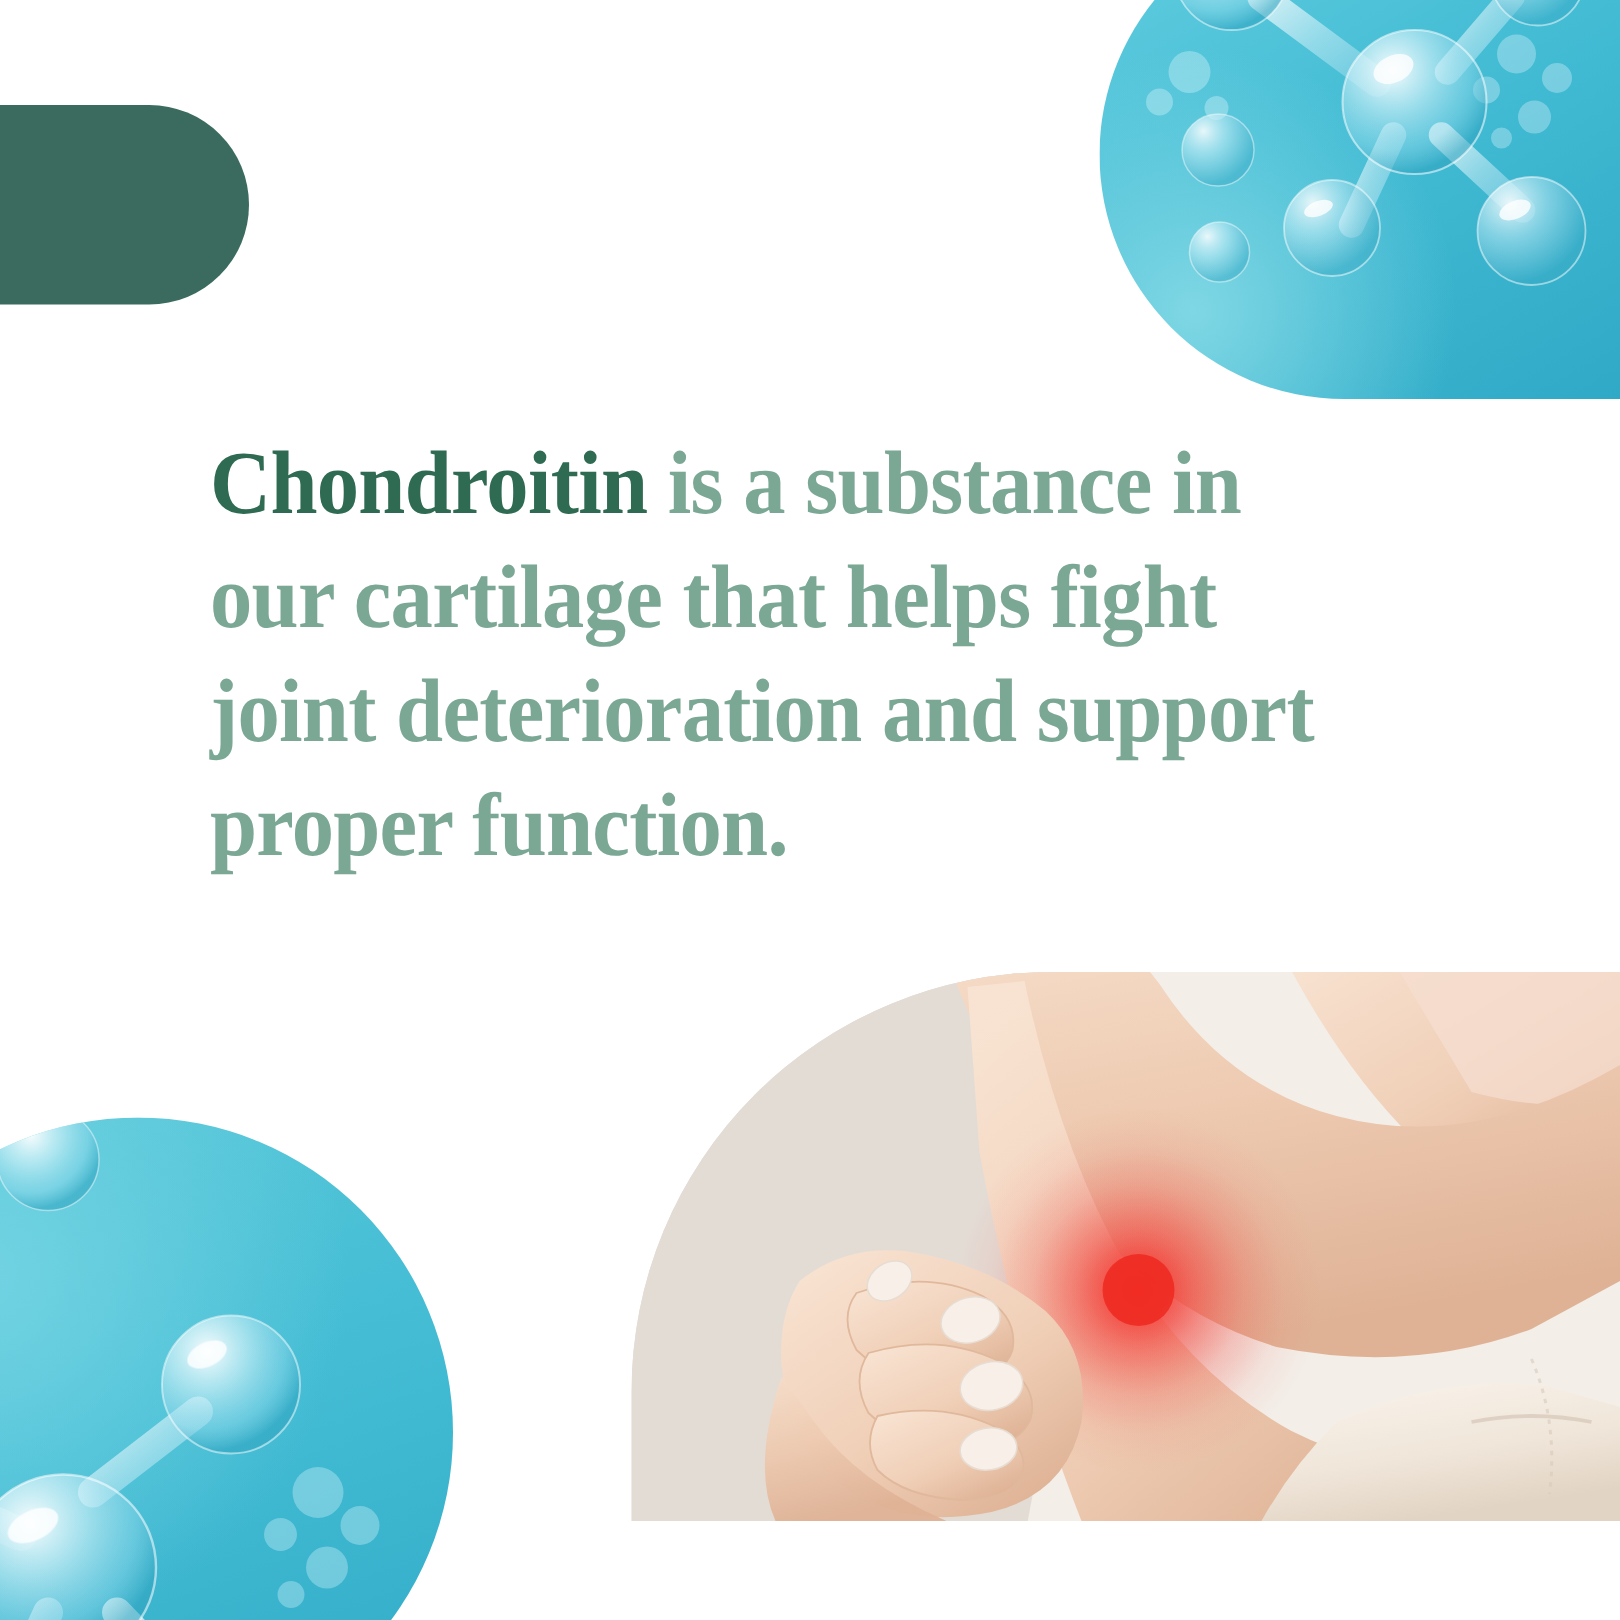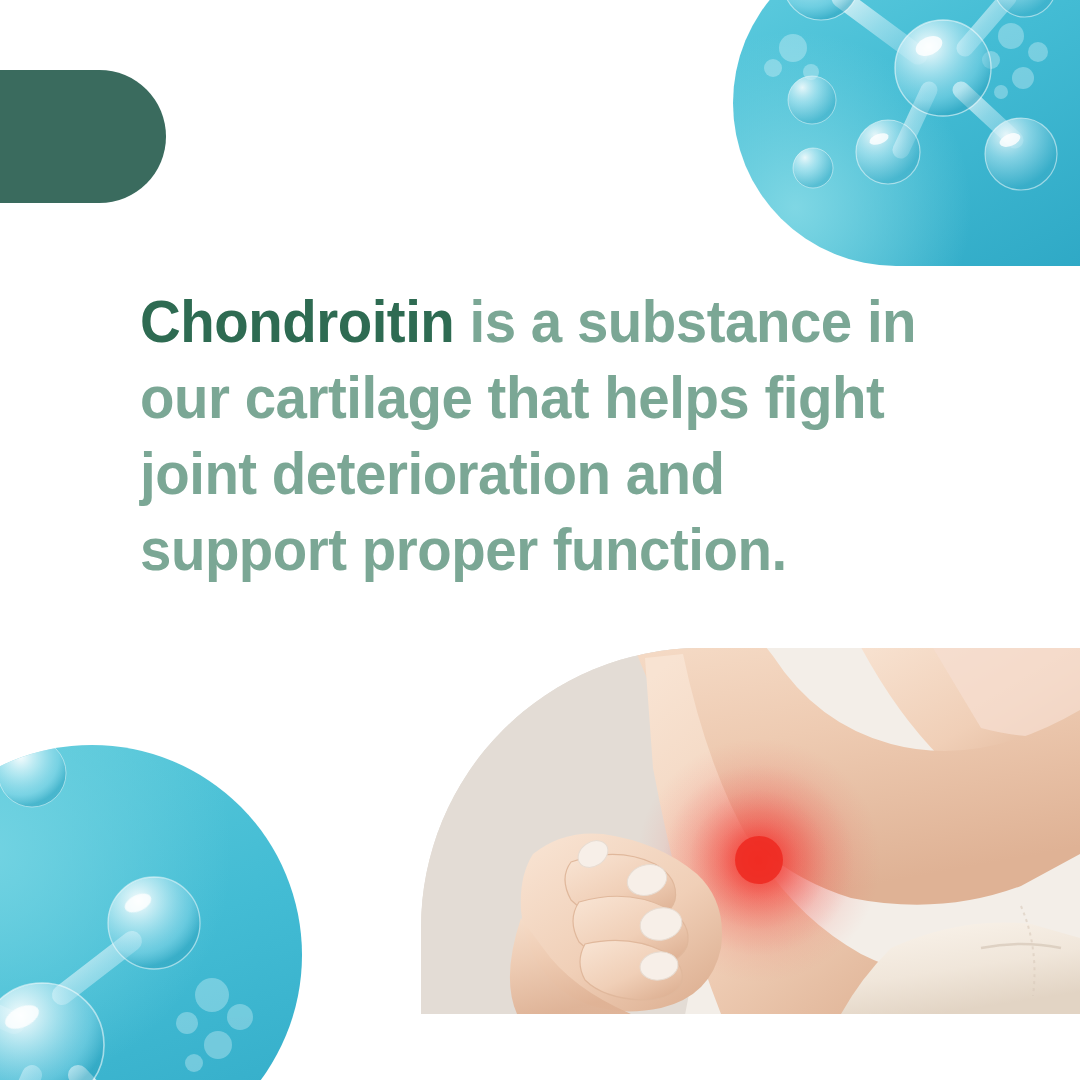--- a/index.html
+++ b/index.html
@@ -10,20 +10,21 @@
     font-family:"Liberation Sans", sans-serif;
     overflow:hidden;
     position:relative;
   }
 
   .canvas{
     position:relative;
     width:1080px; height:1080px;
     background:#ffffff;
     overflow:hidden;
+    font-family:Liberation Serif, serif;
   }
 
   
   .green-pill{
     position:absolute;
     left:-40px; top:70px;
     width:206px; height:133px;
     background:#3a6b5e;
     border-radius:0 70px 70px 0;
   }

